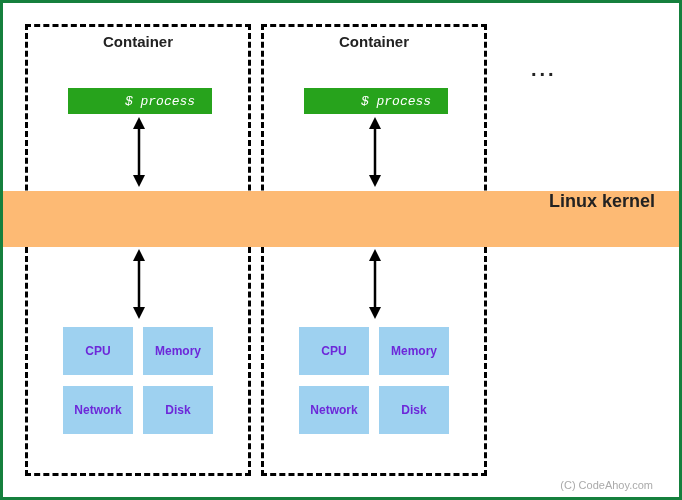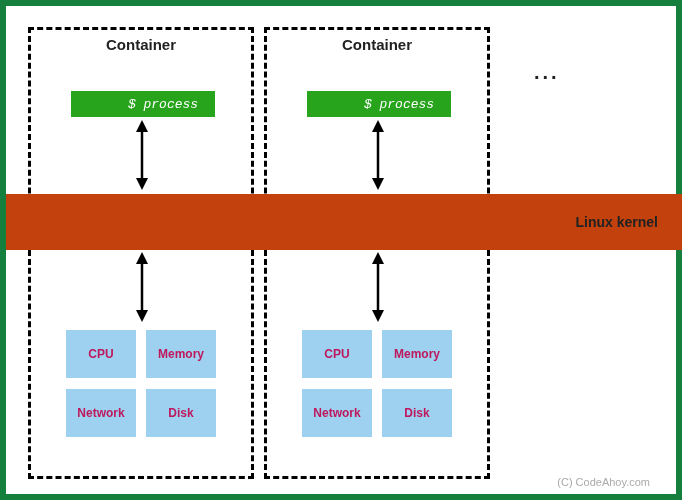--- a/index.html
+++ b/index.html
@@ -5,21 +5,21 @@
   * { box-sizing: border-box; margin: 0; padding: 0; }
   body {
     font-family: "Helvetica Neue", Arial, sans-serif;
     background: #fff;
   }
   .canvas {
     position: relative;
     width: 682px;
     height: 500px;
     background: #ffffff;
-    border: 6px solid #15803d;
+    border: 3px solid #15803d;
   }
   .container-box {
     position: absolute;
     border: 3px dashed #000;
     background: transparent;
   }
   .container-title {
     position: absolute;
     font-size: 15px;
     font-weight: 600;
@@ -32,38 +32,38 @@
     align-items: center;
     justify-content: center;
     font-style: italic;
     font-family: "Courier New", monospace;
     font-size: 13px;
     color: #fff;
     padding-left: 40px;
   }
   .kernel-bar {
     position: absolute;
-    background: #c2410c;
+    background: #fdba74;
     display: flex;
-    align-items: center;
+    align-items: flex-start;
     justify-content: flex-end;
     padding-right: 24px;
-    font-size: 14px;
+    font-size: 18px;
     font-weight: bold;
     color: #222;
   }
   .resource-box {
     position: absolute;
     background: #9ed1f0;
     display: flex;
     align-items: center;
     justify-content: center;
     font-size: 12px;
     font-weight: 600;
-    color: #be185d;
+    color: #6d28d9;
   }
   .arrow {
     position: absolute;
   }
   .ellipsis {
     position: absolute;
     font-size: 20px;
     letter-spacing: 3px;
     color: #222;
     font-weight: bold;

